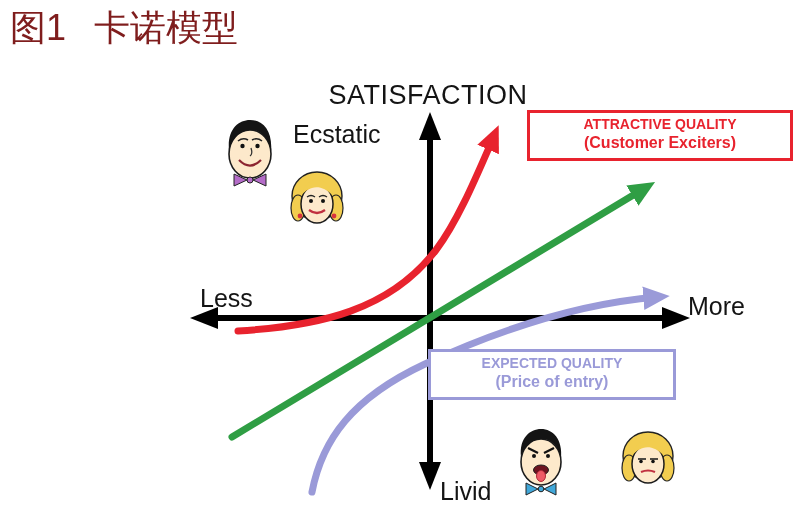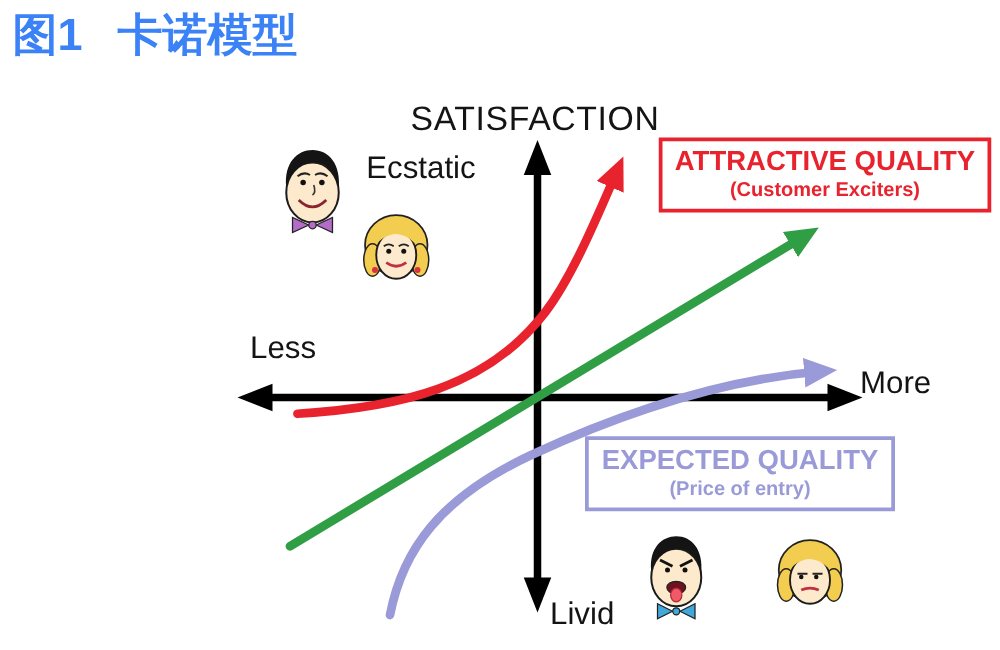--- a/index.html
+++ b/index.html
@@ -2,58 +2,58 @@
 <html style="--attractive: #e8232e; --desired: #2f9e44; --expected: #9a9ad8;"><head>
 <meta charset="utf-8">
 <style>
   html,body{margin:0;padding:0;background:#ffffff;}
   #stage{
     position:relative;width:800px;height:520px;overflow:hidden;
     background:#fff;font-family:"Liberation Sans",sans-serif;color:#111;
   }
   
   #figure-title{
-    position:absolute;left:10px;top:4px;font-weight:bold;font-size:36px;
-    color:#3b82f6;white-space:nowrap;
+    position:absolute;left:10px;top:4px;font-weight:normal;font-size:36px;
+    color:#7f1d1d;white-space:nowrap;
   }
   #figure-title .fig-no{margin-right:28px;}
   
   #diagram-svg{position:absolute;left:0;top:0;}
   .axis{stroke:#000;stroke-width:6;}
   .axis-head{fill:#000;}
   .curve{fill:none;stroke-width:7;stroke-linecap:round;}
   .curve-a{stroke:var(--attractive,#e8232e);}
   .curve-d{stroke:var(--desired,#2f9e44);}
   .curve-e{stroke:var(--expected,#9a9ad8);}
   .mk-a{fill:var(--attractive,#e8232e);}
   .mk-d{fill:var(--desired,#2f9e44);}
   .mk-e{fill:var(--expected,#9a9ad8);}
   
   .lbl{position:absolute;font-size:25px;color:#141414;white-space:nowrap;}
   #satisfaction-label{left:428px;top:80px;transform:translateX(-50%);font-size:27px;letter-spacing:.5px;}
   #ecstatic-label{left:293px;top:120px;}
-  #less-label{left:200px;top:264px;}
+  #less-label{left:200px;top:284px;}
   #more-label{left:688px;top:292px;}
   #livid-label{left:440px;top:441px;margin-top:36px;}
   #functional-label{
     position:absolute;left:0px;top:297px;width:160px;text-align:center;
     font-size:23px;line-height:1.2;color:#141414;
   }
   
   .qbox{
     position:absolute;background:#ffffff;border:3px solid;text-align:center;
     font-weight:bold;padding:3px 8px 5px;line-height:1.22;
   }
-  .qbox .l1{font-size:22px;white-space:nowrap;}
+  .qbox .l1{font-size:14px;white-space:nowrap;}
   .qbox .l2{font-size:16px;white-space:nowrap;}
   #box-attractive{left:527px;top:110px;width:244px;
     border-color:var(--attractive,#e8232e);color:var(--attractive,#e8232e);}
   #box-desired{left:598px;top:227px;width:172px;
     border-color:var(--desired,#2f9e44);color:var(--desired,#2f9e44);}
-  #box-expected{left:468px;top:349px;width:226px;
+  #box-expected{left:428px;top:349px;width:226px;
     border-color:var(--expected,#9a9ad8);color:var(--expected,#9a9ad8);}
 </style>
 </head>
 <body>
 
 <div id="stage">
 
   <div id="figure-title">
     <span class="fig-no">图1</span><span>卡诺模型</span>
   </div>

